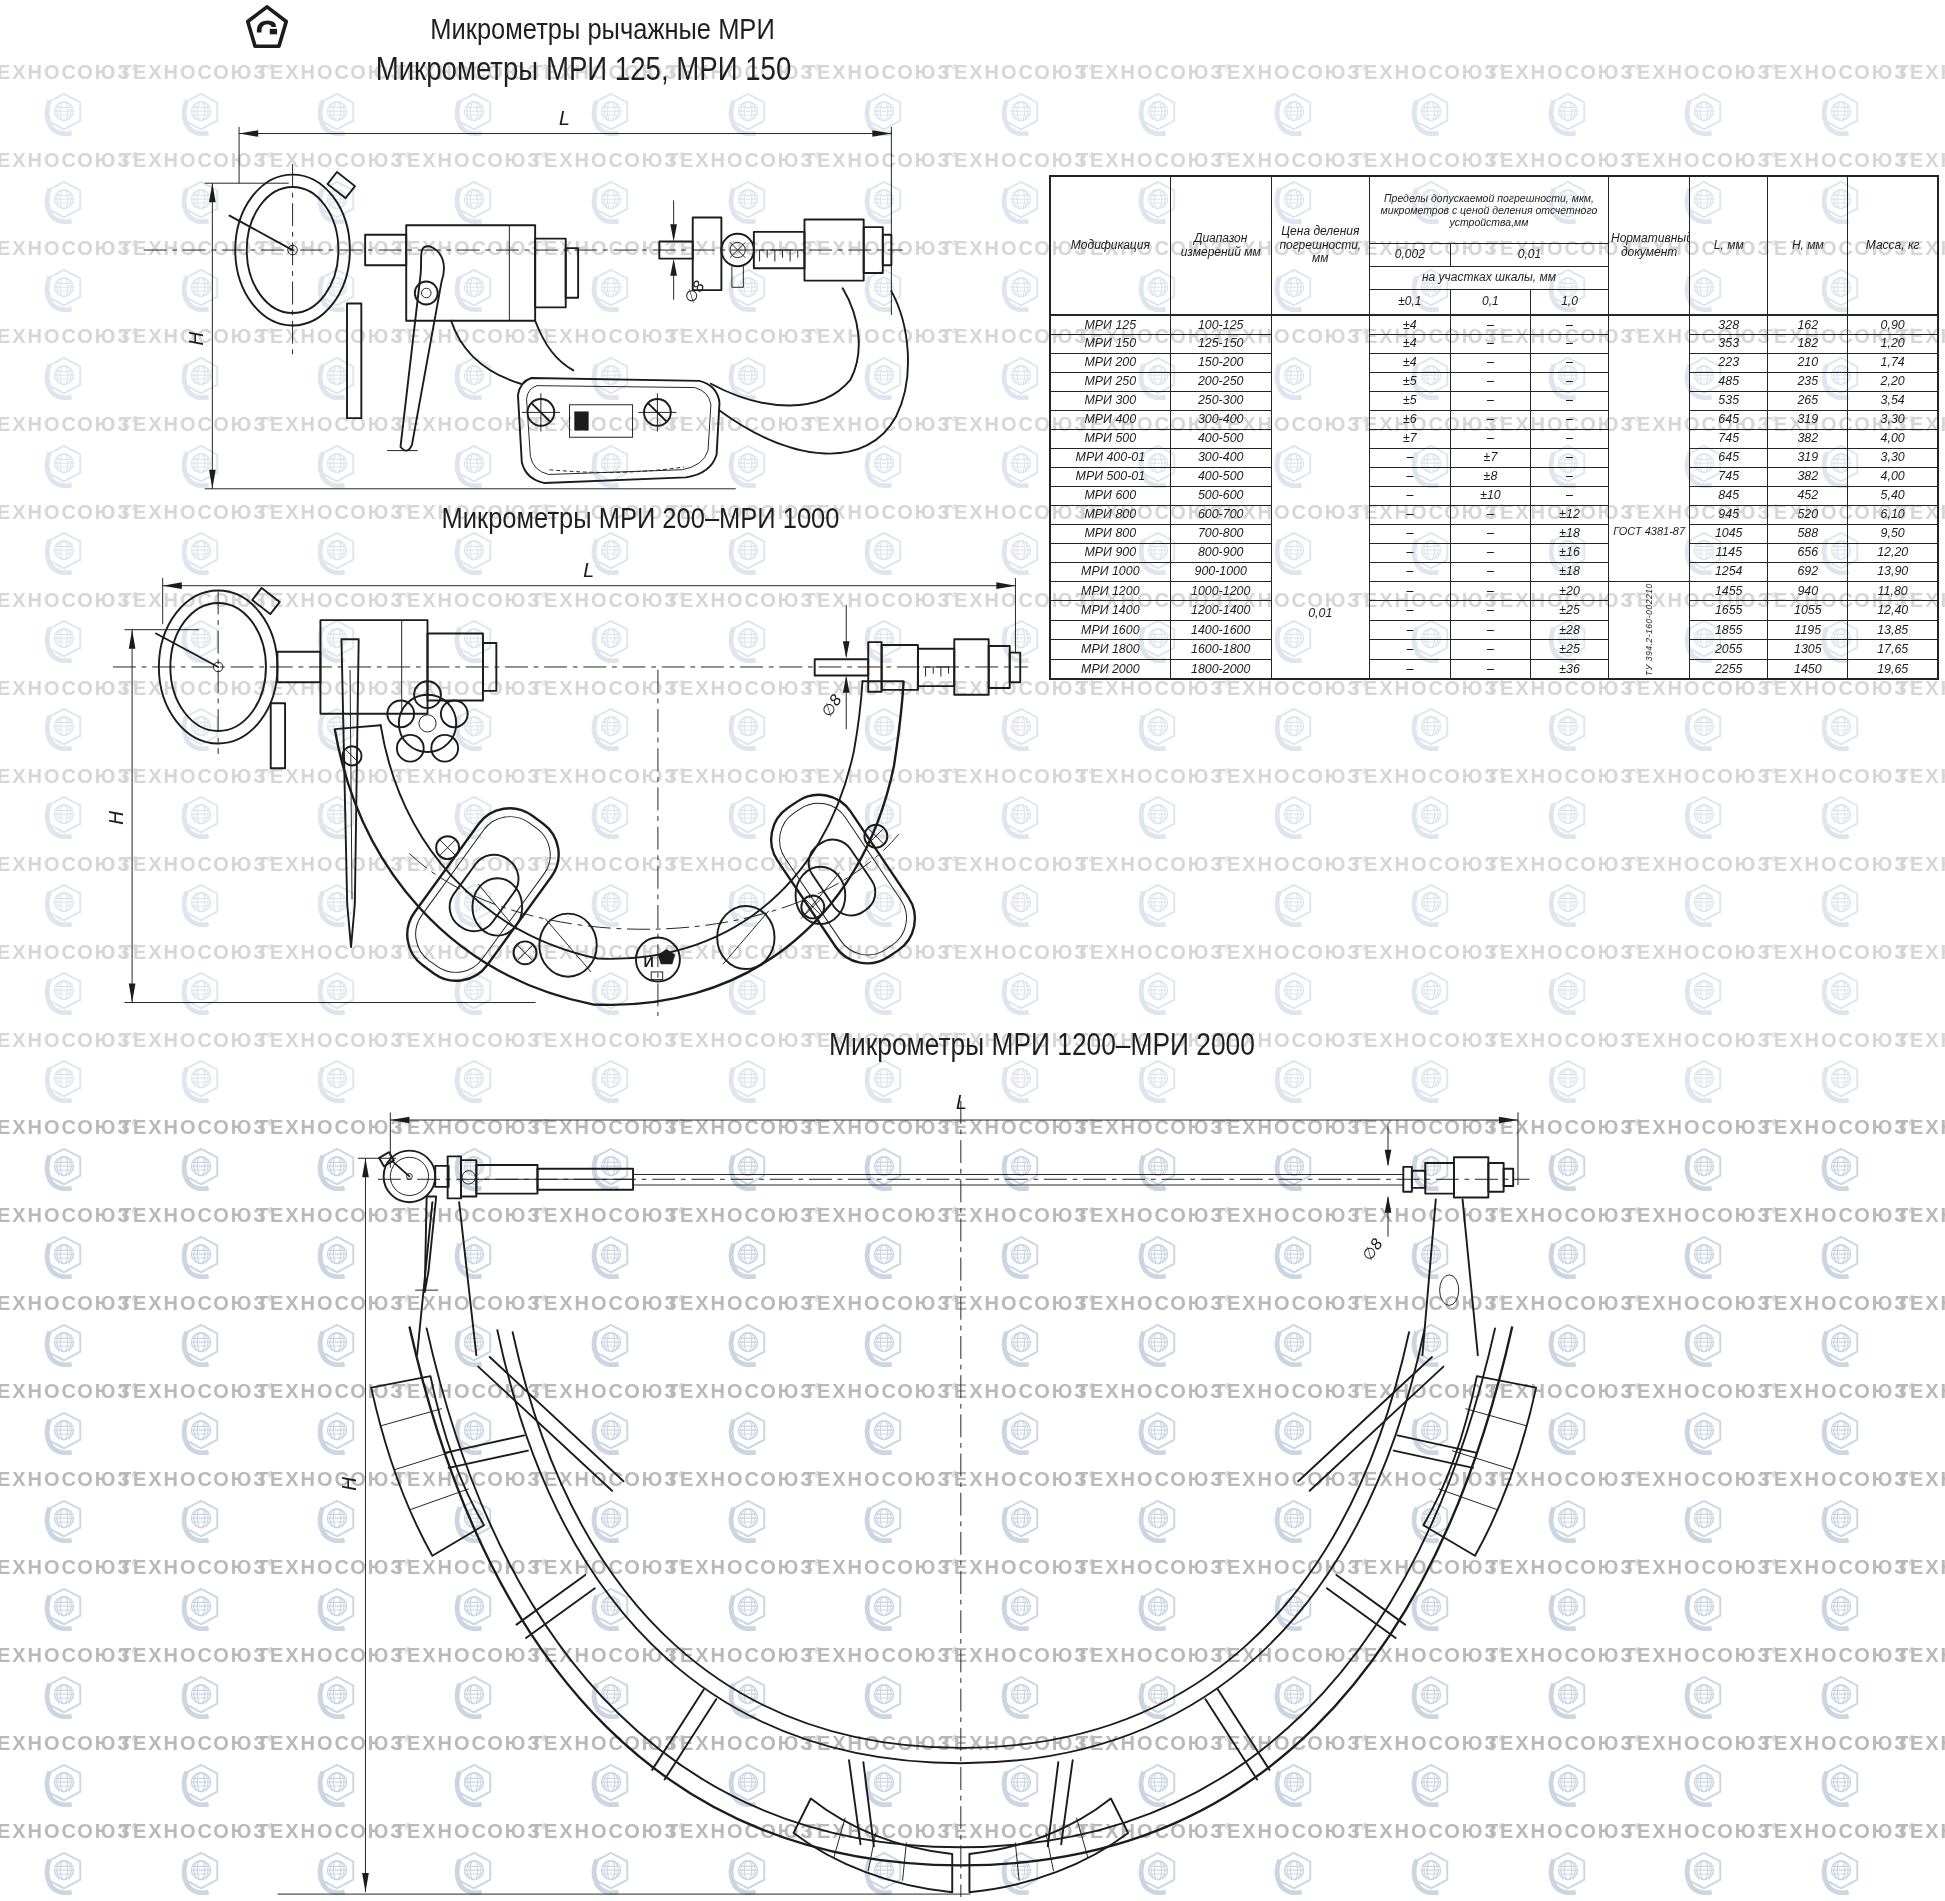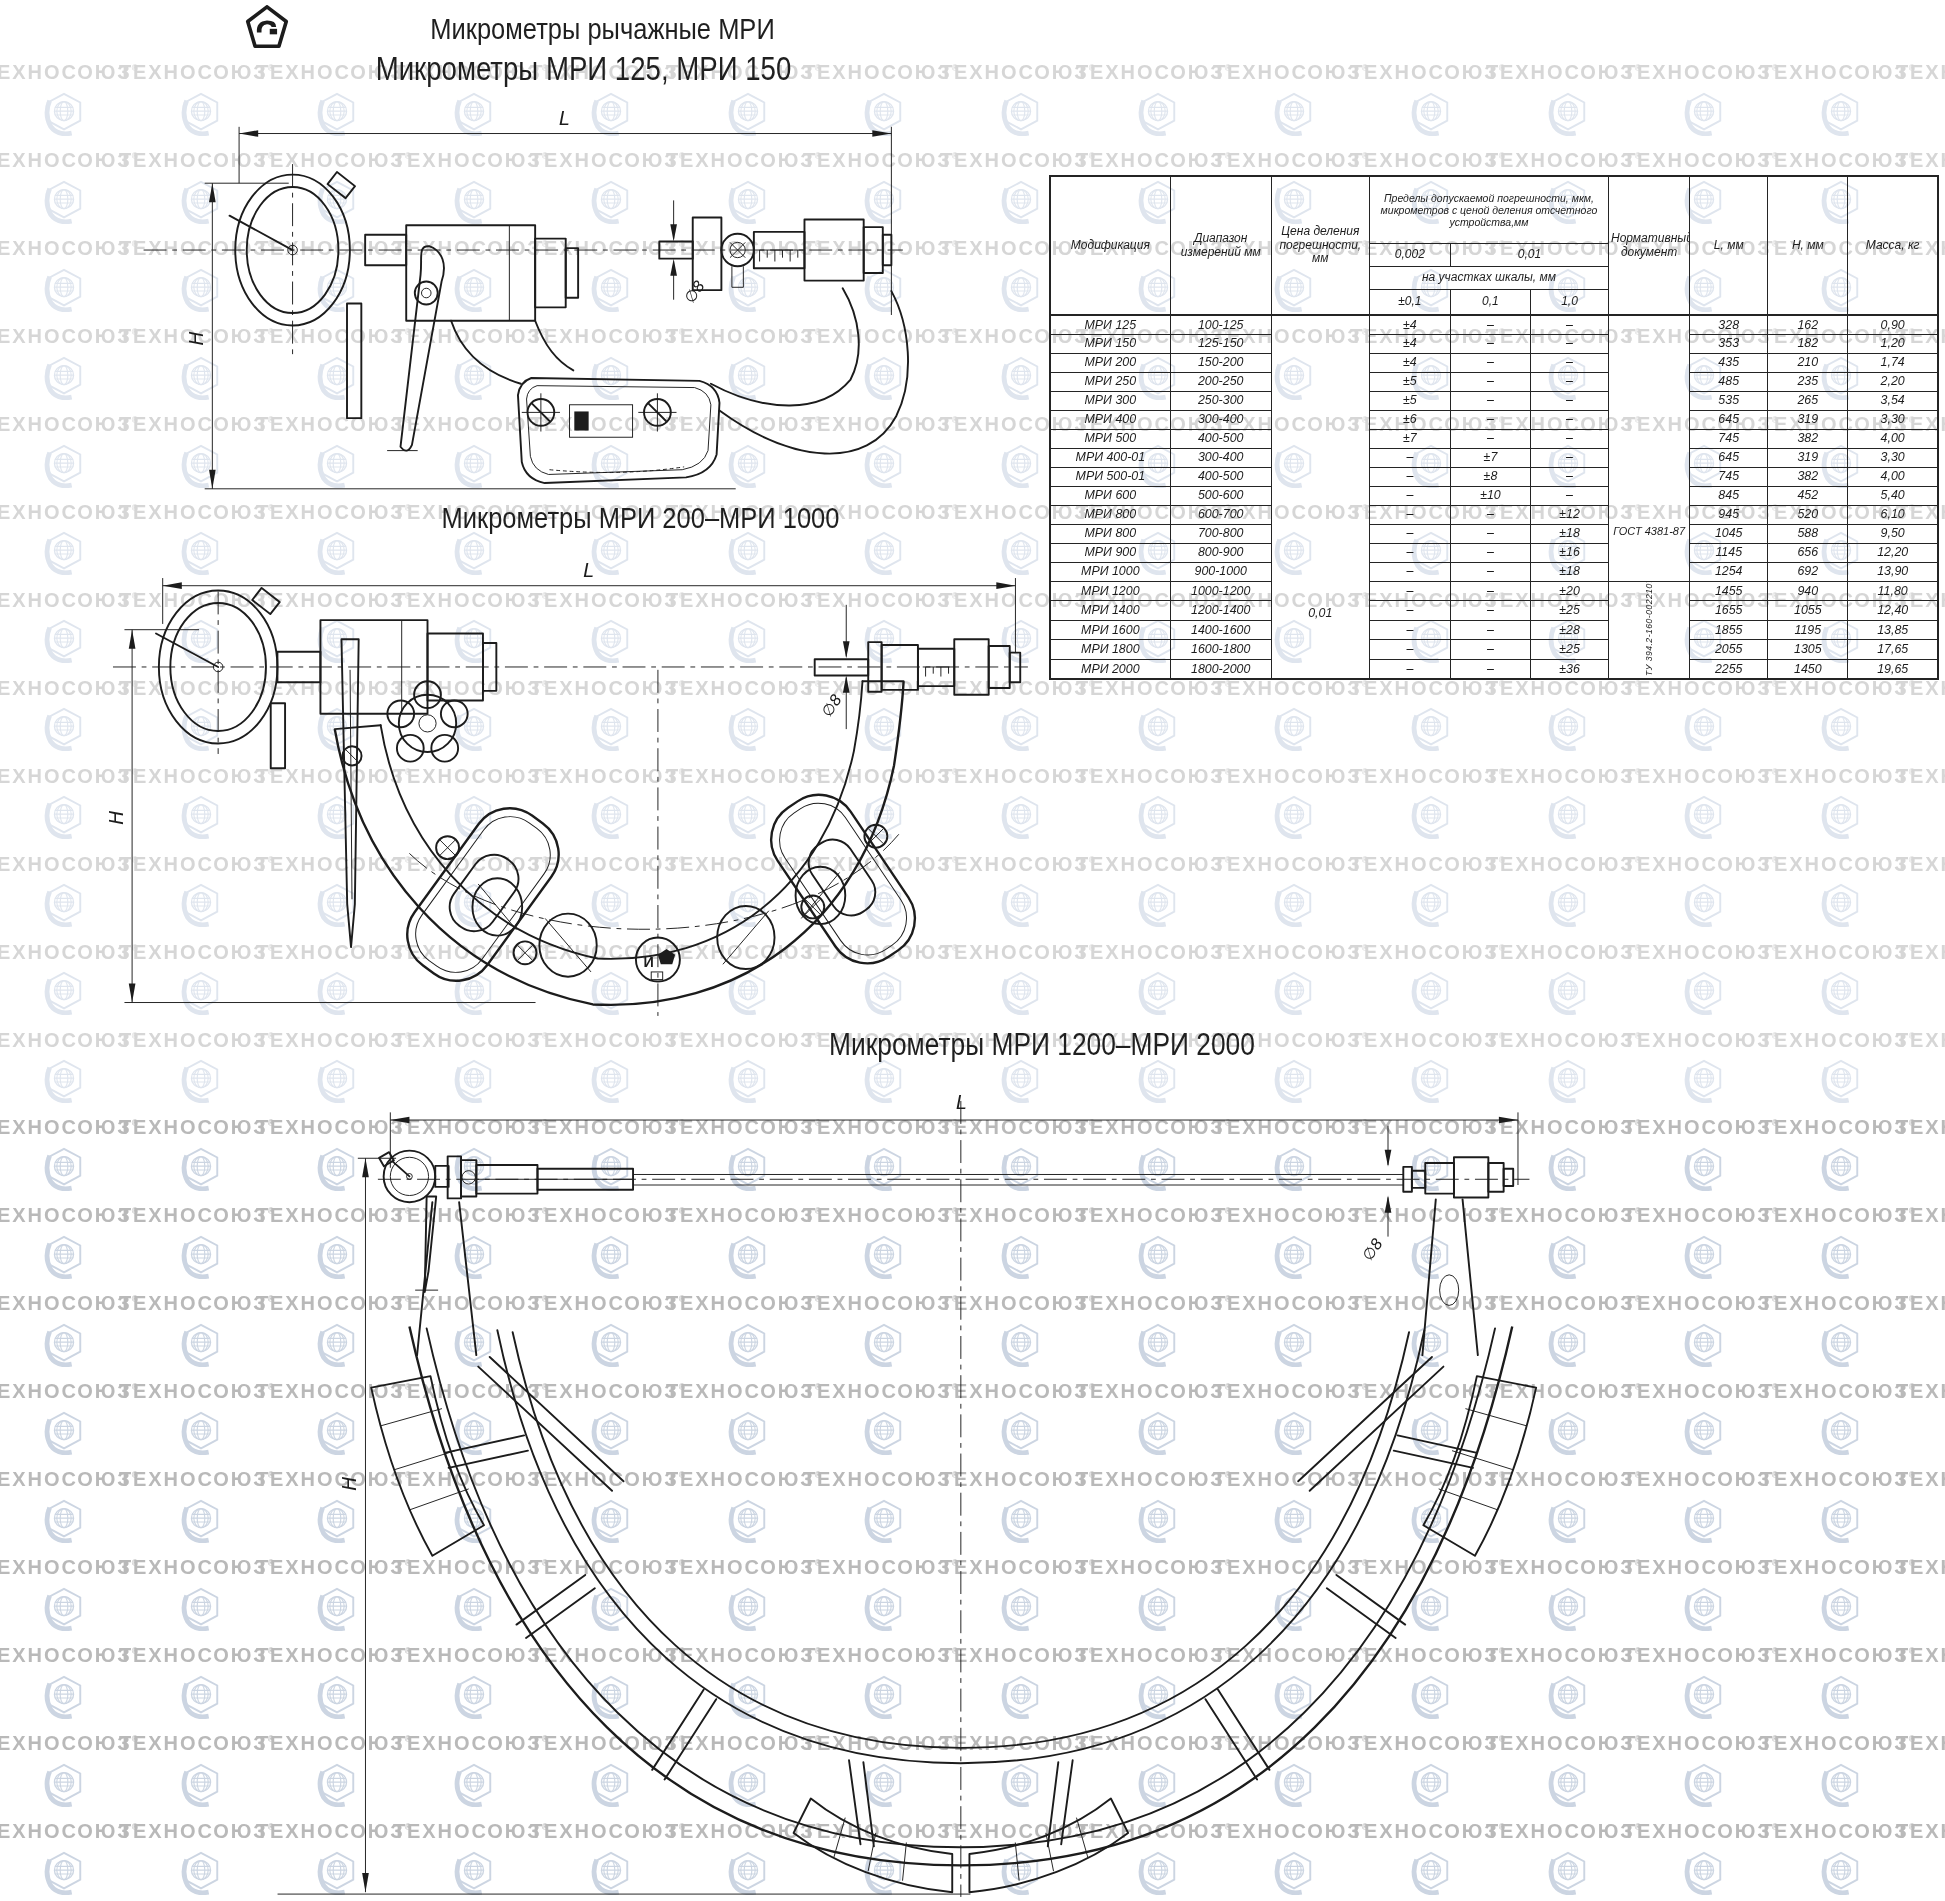--- a/index.html
+++ b/index.html
@@ -1671,21 +1671,21 @@
           <td>353</td>
           <td>182</td>
           <td>1,20</td>
         </tr>
         <tr>
           <td>МРИ 200</td>
           <td>150-200</td>
           <td>±4</td>
           <td>–</td>
           <td>–</td>
-          <td>435</td>
+          <td>223</td>
           <td>210</td>
           <td>1,74</td>
         </tr>
         <tr>
           <td>МРИ 250</td>
           <td>200-250</td>
           <td>±5</td>
           <td>–</td>
           <td>–</td>
           <td>485</td>

